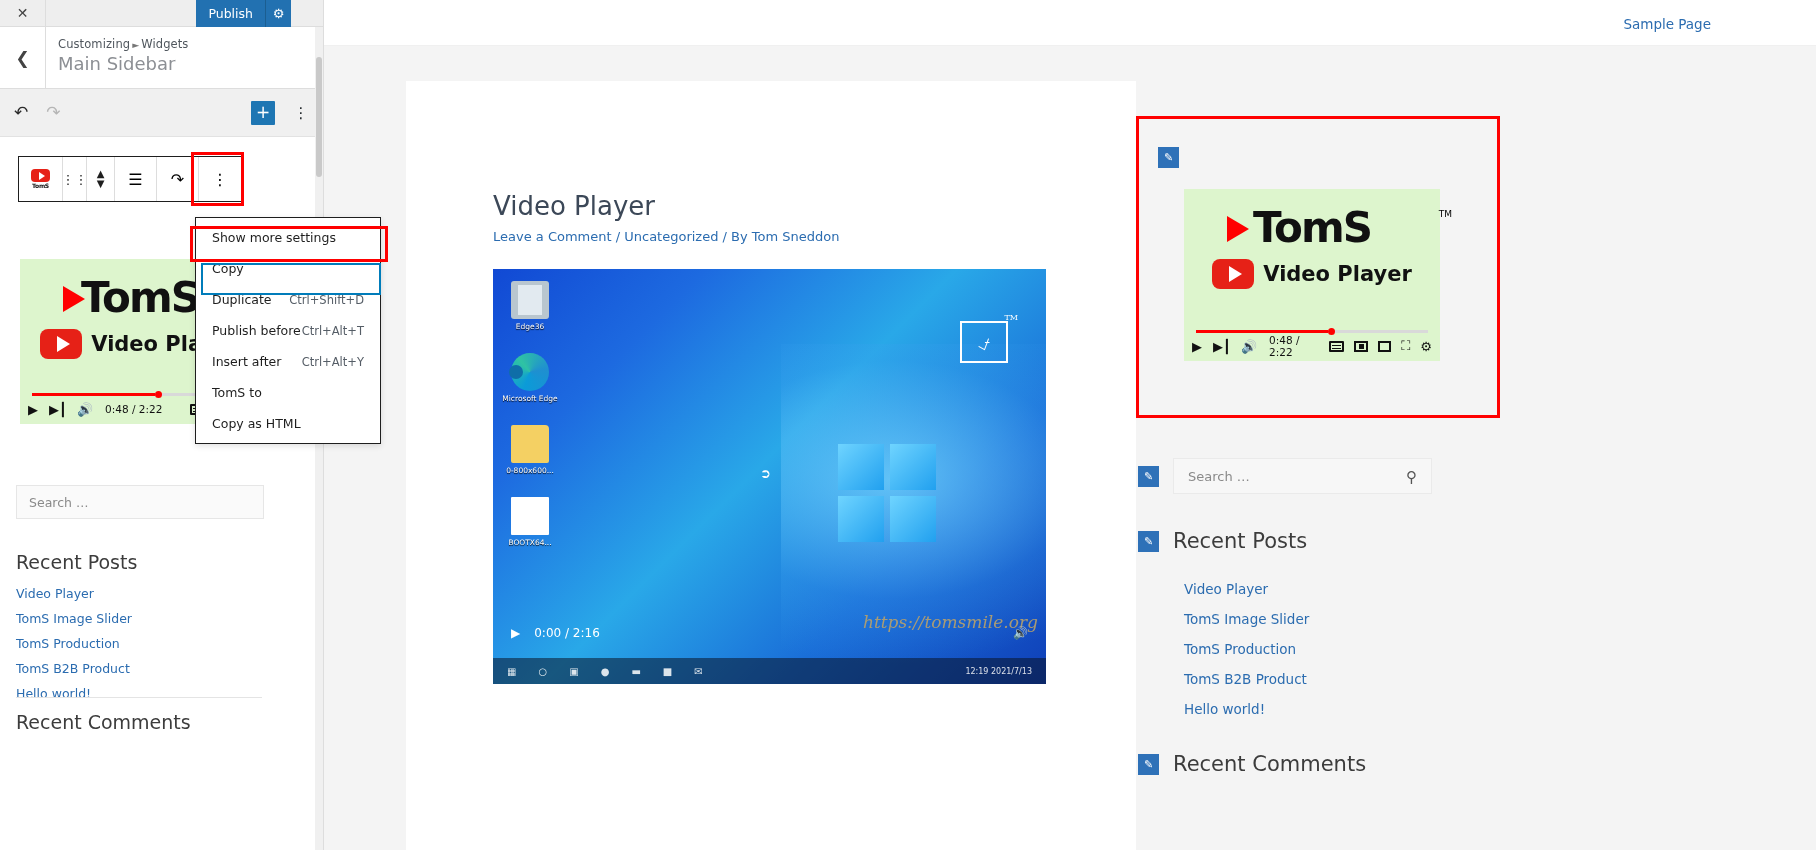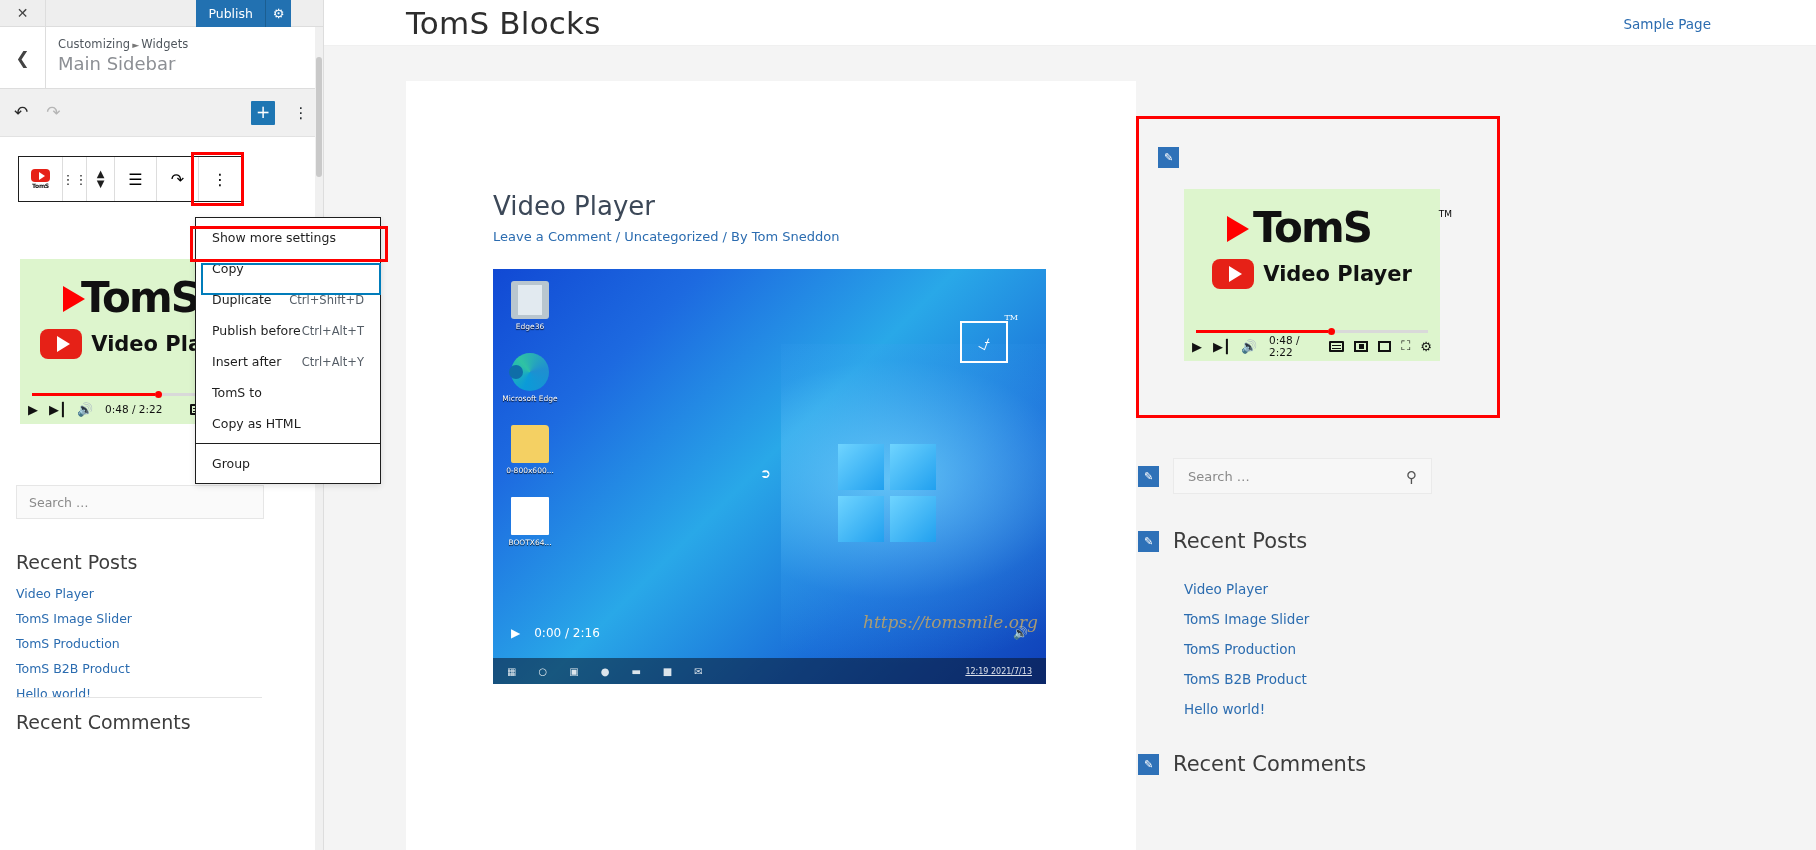--- a/index.html
+++ b/index.html
@@ -260,21 +260,21 @@
   }
   .vid-ctrl {
     position: absolute; left: 0; right: 0; bottom: 38px; height: 26px;
     display: flex; align-items: center; gap: 14px; padding: 0 18px; color: #fff; font-size: 12px;
   }
   .vid-taskbar {
     position: absolute; left: 0; right: 0; bottom: 0; height: 26px;
     background: rgba(10,20,40,.55); display:flex; align-items:center; gap:22px; padding:0 14px;
     color: rgba(255,255,255,.85); font-size: 10px;
   }
-  .vid-tb-right{ margin-left:auto; display:flex; gap:10px; align-items:center; font-size:8px;text-decoration:underline;}
+  .vid-tb-right{ margin-left:auto; display:flex; gap:10px; align-items:center; font-size:8px;}
 
   
   .rcol { position: absolute; left: 856px; top: 0px; width: 420px; }
   .rwidget-outline {
     position: absolute; left: 0px; top: 70px; width: 364px; height: 302px;
     border: 3px solid #f00;
   }
   .edit-pencil {
     width: 21px; height: 21px; background: #2e71b8; color:#fff;
     display:flex;align-items:center;justify-content:center; font-size:11px; cursor:pointer;
@@ -296,21 +296,20 @@
   .r-rc-row { position:absolute; left: 2px; top: 706px; display:flex; align-items:center; gap:14px;}
 </style>
 </head>
 <body>
 
 <div id="root">
 
   <div class="site">
 
     <div class="site-header">
-      <div class="site-brand">TomS Blocks</div>
       <div class="site-nav">
         <a>Sample Page</a>
       </div>
     </div>
 
     <div class="site-body">
       <div class="content-card">
         <div class="post-title">Video Player</div>
         <div class="post-meta">Leave a Comment / Uncategorized / By Tom Sneddon</div>
 
@@ -555,22 +554,16 @@
       <div class="menu-item">
         <span>TomS to</span>
         <span class="sc"></span>
       </div>
       <div class="menu-item">
         <span>Copy as HTML</span>
         <span class="sc"></span>
       </div>
     </div>
 
-    <div class="menu-group">
-      <div class="menu-item">
-        <span>Group</span>
-        <span class="sc"></span>
-      </div>
-    </div>
 
   </div>
 
 </div>
 
 </body></html>

